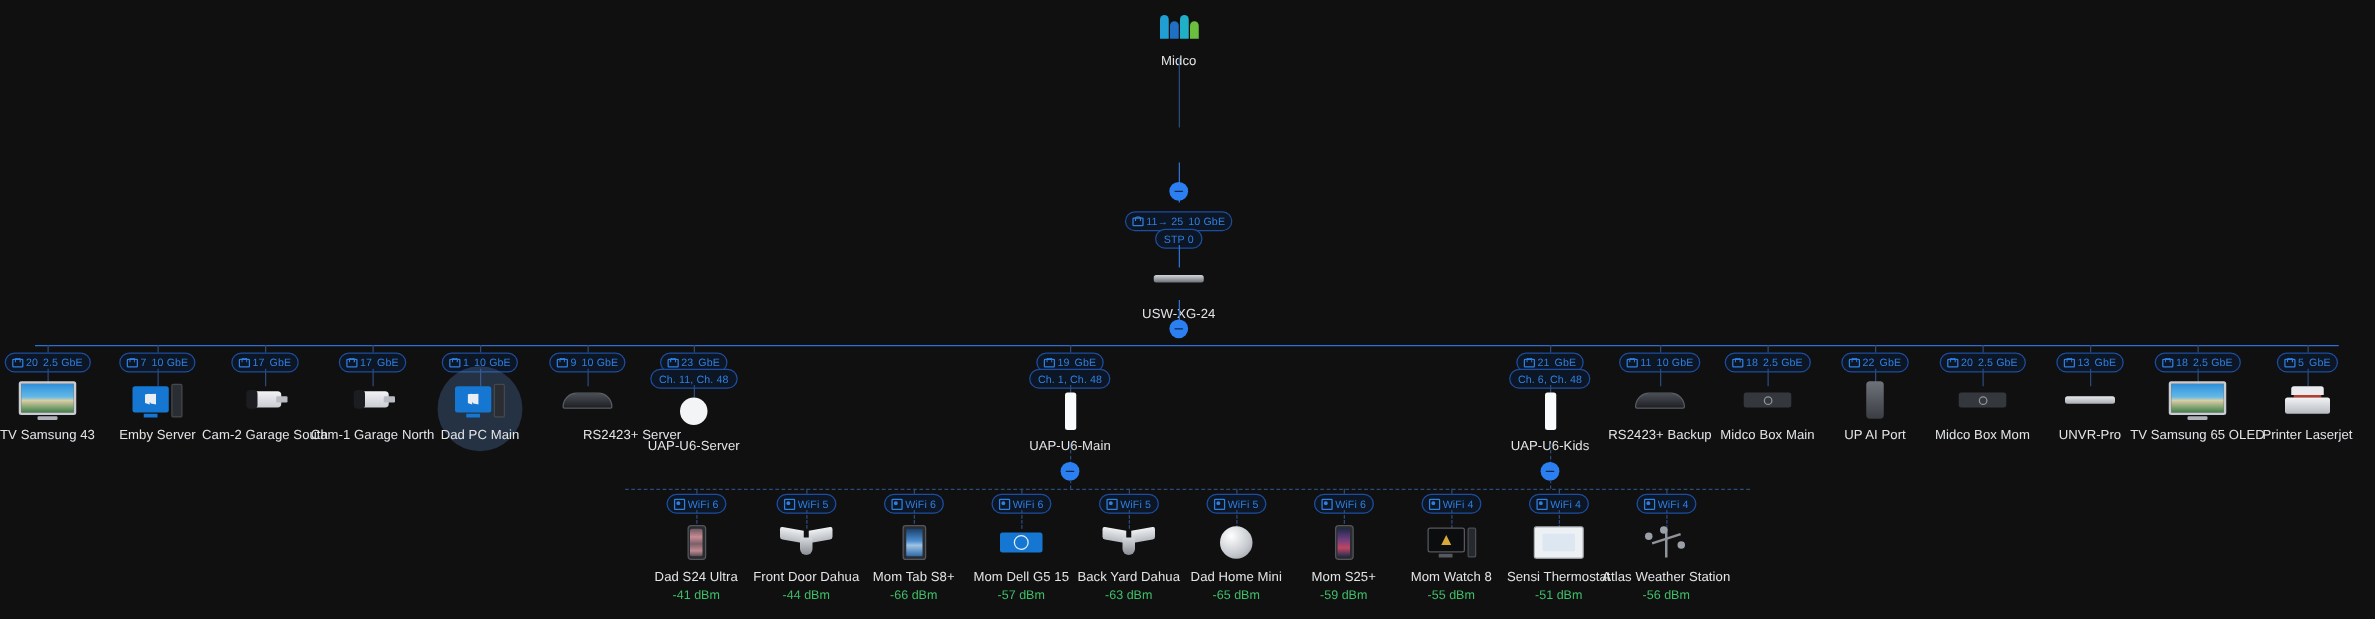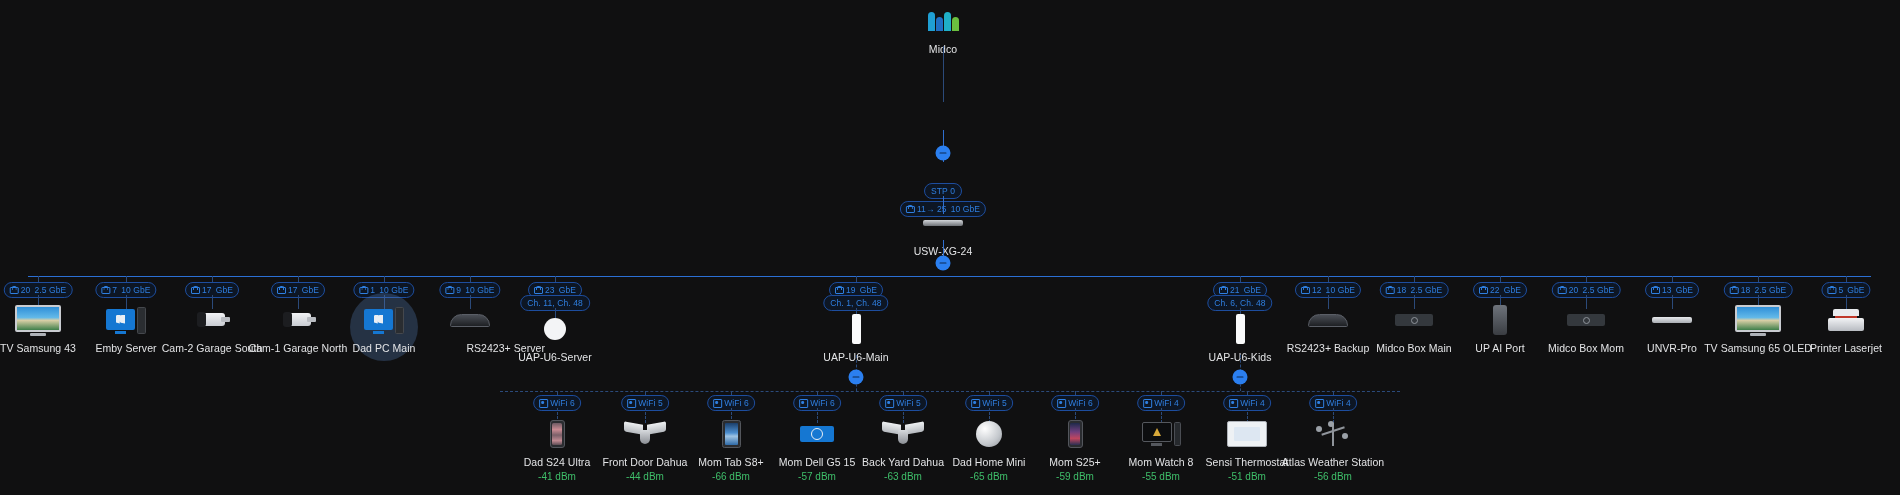--- a/index.html
+++ b/index.html
@@ -189,21 +189,21 @@
     </div>
     <div class="nm">Midco</div>
   </div>
 
   <div class="vline" style="left:943px; top:46px; height:56px;"></div>
 
 
   <div class="vline bright" style="left:943px; top:130px; height:32px;"></div>
   <div class="handle" style="left:943px; top:153px;"></div>
 
-  <div class="badge" style="left:943px; top:169px;margin-top:32px;">
+  <div class="badge" style="left:943px; top:169px;">
     <span class="ic lock-ic"></span>
     <span>11→ 25</span>
     <span>10 GbE</span>
   </div>
   <div class="badge plain" style="left:943px; top:183px;">STP 0</div>
 
   <div class="vline bright" style="left:943px; top:196px; height:18px;"></div>
 
   <div class="node" style="left:943px; top:206px;">
     <div class="art">
@@ -358,21 +358,21 @@
       <div class="vline" style="left:1240px; top:308px; height:10px;"></div>
       <div class="node" style="left:1240px; top:312px;">
              <div class="art">
           <div class="ap-tall"></div>
         </div>
              <div class="nm">UAP-U6-Kids</div>
            </div>
       <div class="vline" style="left:1328px; top:276px; height:6px;"></div>
       <div class="badge" style="left:1328px; top:282px;">
              <span class="ic lock-ic"></span>
-             <span>12</span>
+             <span>11</span>
              <span>10 GbE</span>
            </div>
       <div class="vline" style="left:1328px; top:295px; height:14px;"></div>
       <div class="node" style="left:1328px; top:303px;">
              <div class="art">
           <div class="nas"></div>
         </div>
              <div class="nm">RS2423+ Backup</div>
            </div>
       <div class="vline" style="left:1414px; top:276px; height:6px;"></div>

